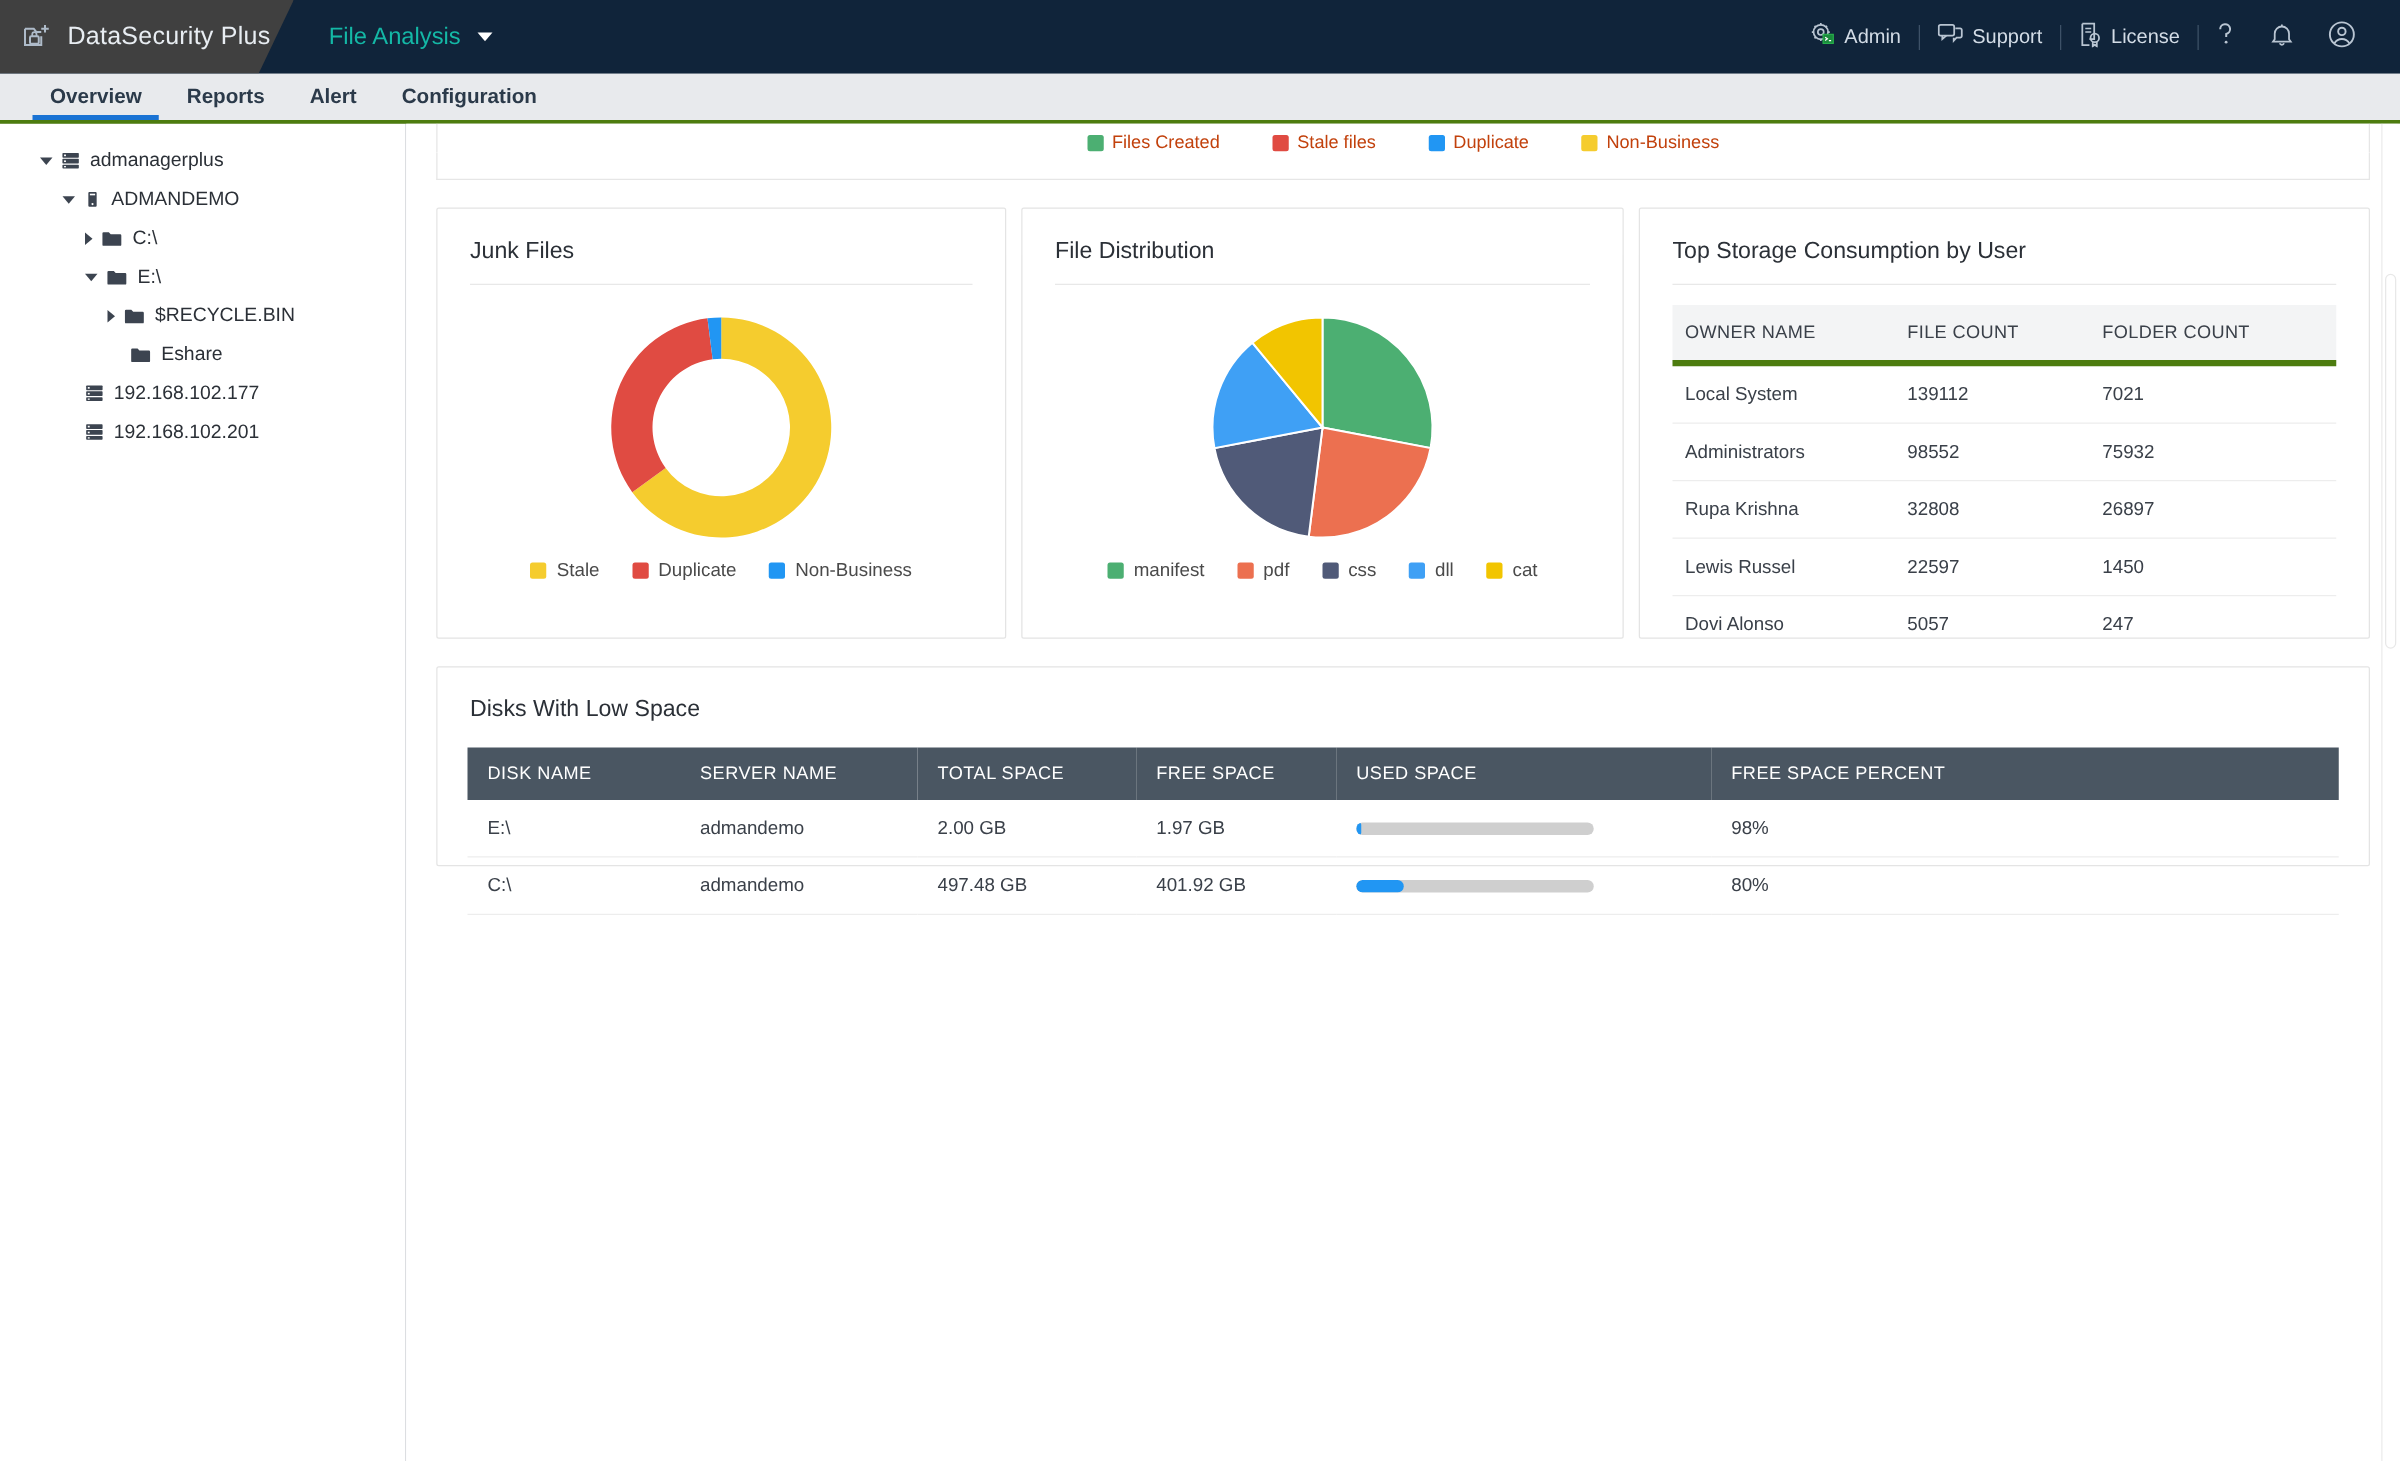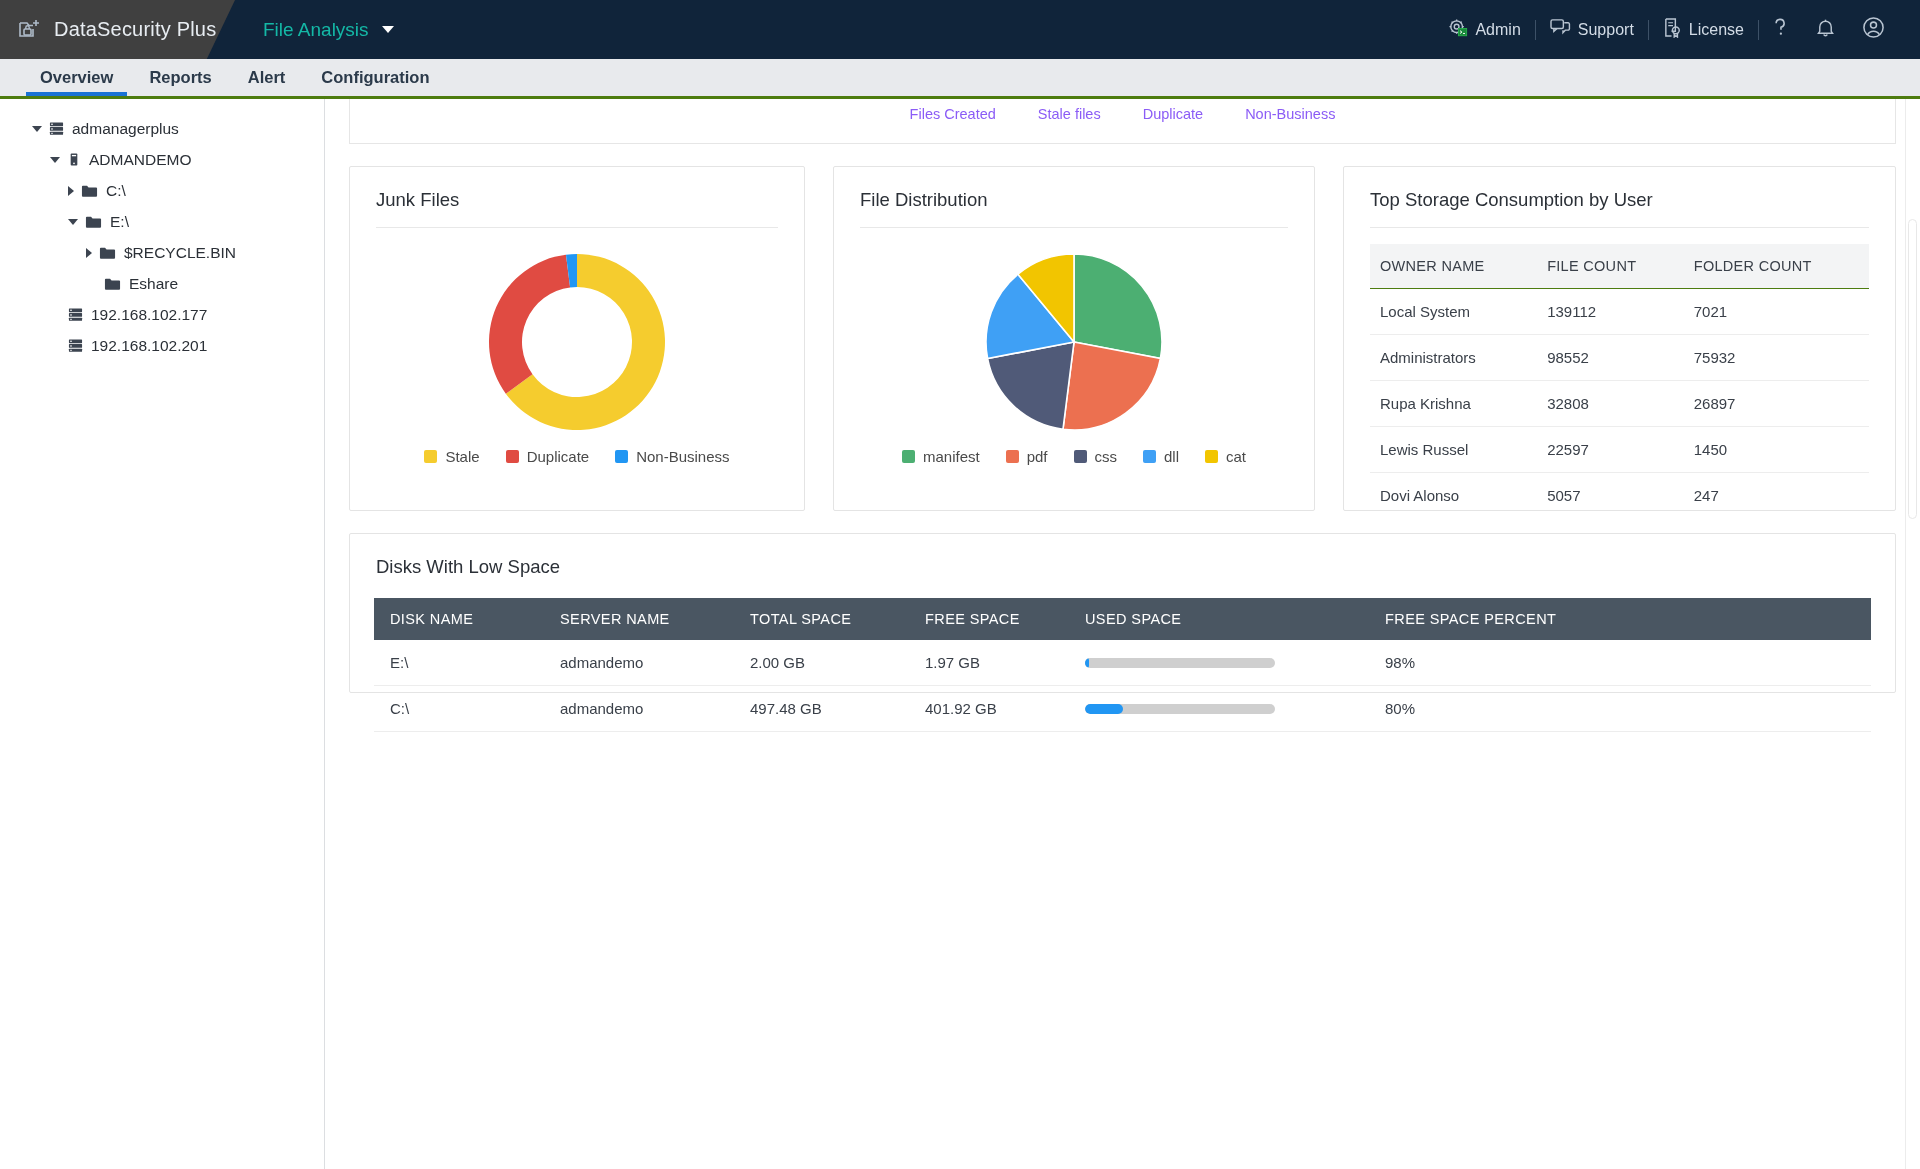--- a/index.html
+++ b/index.html
@@ -75,45 +75,45 @@
   
   .content {
     flex: 1; background: #ffffff; overflow: hidden; position: relative;
     padding: 0 24px 0 24px;
   }
   .legend-strip {
     height: 23px; display: flex; align-items: flex-end; justify-content: center;
     gap: 42px; overflow: hidden; border: 1px solid #e6e6e6; border-top: none;
     border-bottom: none; background: #fff;
   }
-  .legend-strip .lg { display: flex; align-items: center; gap: 7px; font-size: 14.5px; color: #8b5cf6; flex-direction: column; }
+  .legend-strip .lg { display: flex; align-items: center; gap: 7px; font-size: 14.5px; color: #c2410c; }
   .sw { width: 13px; height: 13px; border-radius: 2px; flex: 0 0 auto; }
   .card-top-cap { height: 22px; border: 1px solid #e6e6e6; border-top: none; background: #fff; }
 
-  .row { display: flex; gap: 28px; margin-top: 22px; }
+  .row { display: flex; gap: 12px; margin-top: 22px; }
   .card {
     background: #ffffff; border: 1px solid #e4e4e4; border-radius: 2px;
   }
   .card-title {
     font-size: 18.5px; color: #2b3037; padding: 22px 26px 16px 26px;
   }
   .card-rule { height: 1px; background: #e8e8e8; margin: 0 26px; }
 
   .chart-area { display: flex; flex-direction: column; align-items: center; }
   .chart-legend {
     display: flex; justify-content: center; gap: 26px; flex-wrap: wrap;
     margin-top: 6px; padding: 0 14px;
   }
   .chart-legend .lg { display: flex; align-items: center; gap: 8px; font-size: 15px; color: #4a4a4a; }
 
   
   .ts-table { width: 100%; border-collapse: collapse; margin-top: 16px; }
   .ts-table thead th {
     background: #f3f4f5; color: #3a4049; font-size: 14.5px; font-weight: normal;
-    letter-spacing: .3px; text-align: left; padding: 14px 10px; border-bottom: 1px solid #4d7c0f;
+    letter-spacing: .3px; text-align: left; padding: 14px 10px; border-bottom: 5px solid #4d7c0f;
   }
   .ts-table tbody td {
     font-size: 15px; color: #3a4049; padding: 14px 10px; border-bottom: 1px solid #ededed;
   }
   .ts-table tbody tr:last-child td { border-bottom: none; }
 
   
   .dk-table { width: 100%; border-collapse: collapse; margin-top: 4px; }
   .dk-table thead th {
     background: #4a5662; color: #ffffff; font-size: 14.5px; font-weight: normal;

